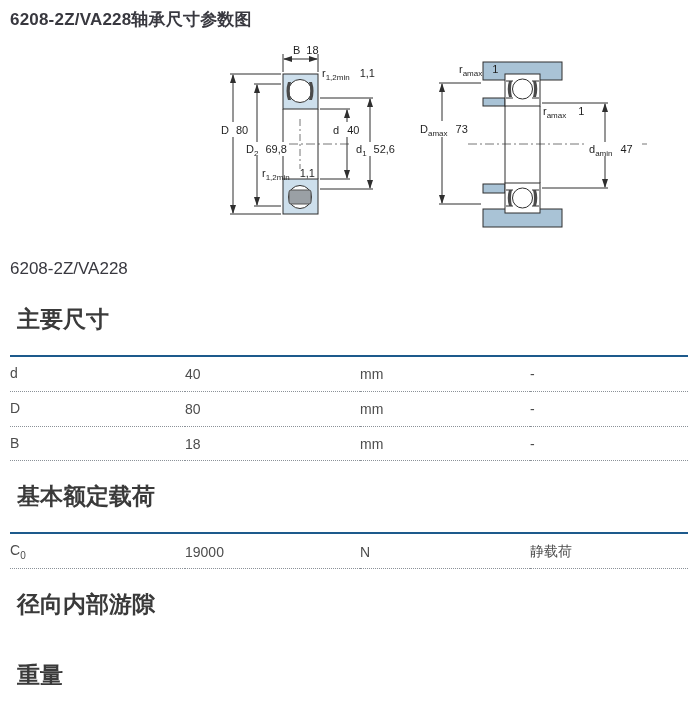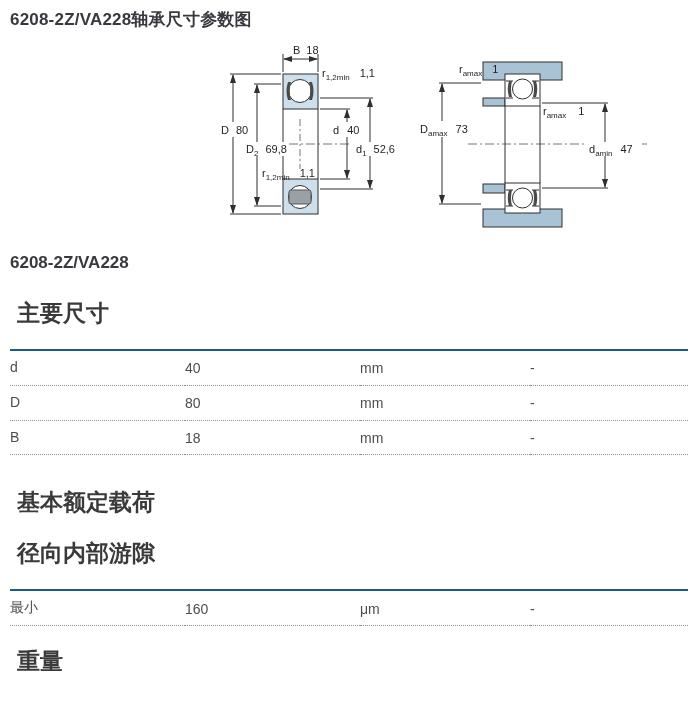--- a/index.html
+++ b/index.html
@@ -16,30 +16,30 @@
     font-size: 17px; font-weight: bold; color: #38383f;
     letter-spacing: 0.2px;
   }
 
   .diagram-wrap { position: relative; height: 208px; margin-top: 4px; }
   .diagram-wrap svg { position: absolute; left: 0; top: 0; }
   .dim { font-size: 11px; fill: #1f1f1f; }
   .dimsub { font-size: 8px; fill: #1f1f1f; }
 
   .subtitle {
-    margin: 10px 0 0 10px;
-    font-size: 17px; font-weight: bold; color: #38383f;
+    margin: 16px 0 0 10px;
+    font-size: 17px; font-weight: normal; color: #38383f;
   }
 
   .h2 {
     font-size: 23px; font-weight: bold; color: #3a3a3a;
     margin: 20px 0 20px 17px;
   }
   .h2.mt-lg { margin-top: 25px; }
-  .h2.mt-sm { margin-top: 32px; }
+  .h2.mt-sm { margin-top: 20px; }
 
   table.spec-table {
     width: 678px; margin-left: 10px;
     border-collapse: collapse;
     border-top: 2px solid #1d5a8c;
   }
   table.spec-table td {
     font-size: 14px; color: #4d4d4d;
     padding: 8px 0 7px 0;
     border-bottom: 1px dotted #8b9198;
@@ -208,32 +208,36 @@
           <td class="c2">18</td>
           <td class="c3">mm</td>
           <td class="c4">-</td>
         </tr>
       </tbody>
     </table>
   </section>
 
   <section>
     <h2 class="h2 mt-sm">基本额定载荷</h2>
+    <table class="spec-table">
+      <tbody>
+        <tr>
+          <td class="c1"><span>C</span><sub class="rsub">0</sub></td>
+          <td class="c2">19000</td>
+          <td class="c3">N</td>
+          <td class="c4">静载荷</td>
+        </tr>
+      </tbody>
+    </table>
   </section>
 
   <section>
     <h2 class="h2">径向内部游隙</h2>
     <table class="spec-table">
       <tbody>
-        <tr>
-          <td class="c1"><span>最小</span><sub class="rsub"></sub></td>
-          <td class="c2">160</td>
-          <td class="c3">μm</td>
-          <td class="c4">-</td>
-        </tr>
       </tbody>
     </table>
   </section>
 
   <section>
     <h2 class="h2">重量</h2>
 
   </section>
 
 </div>

